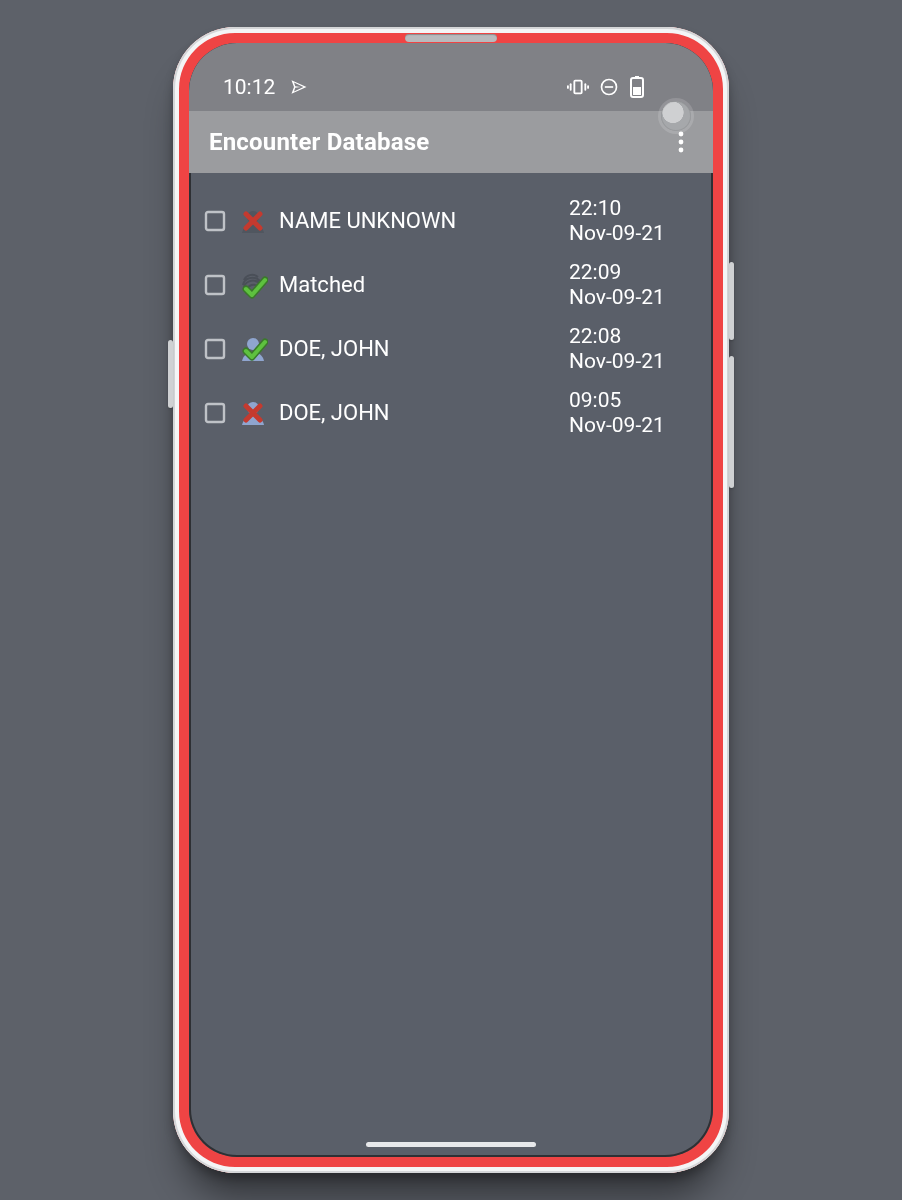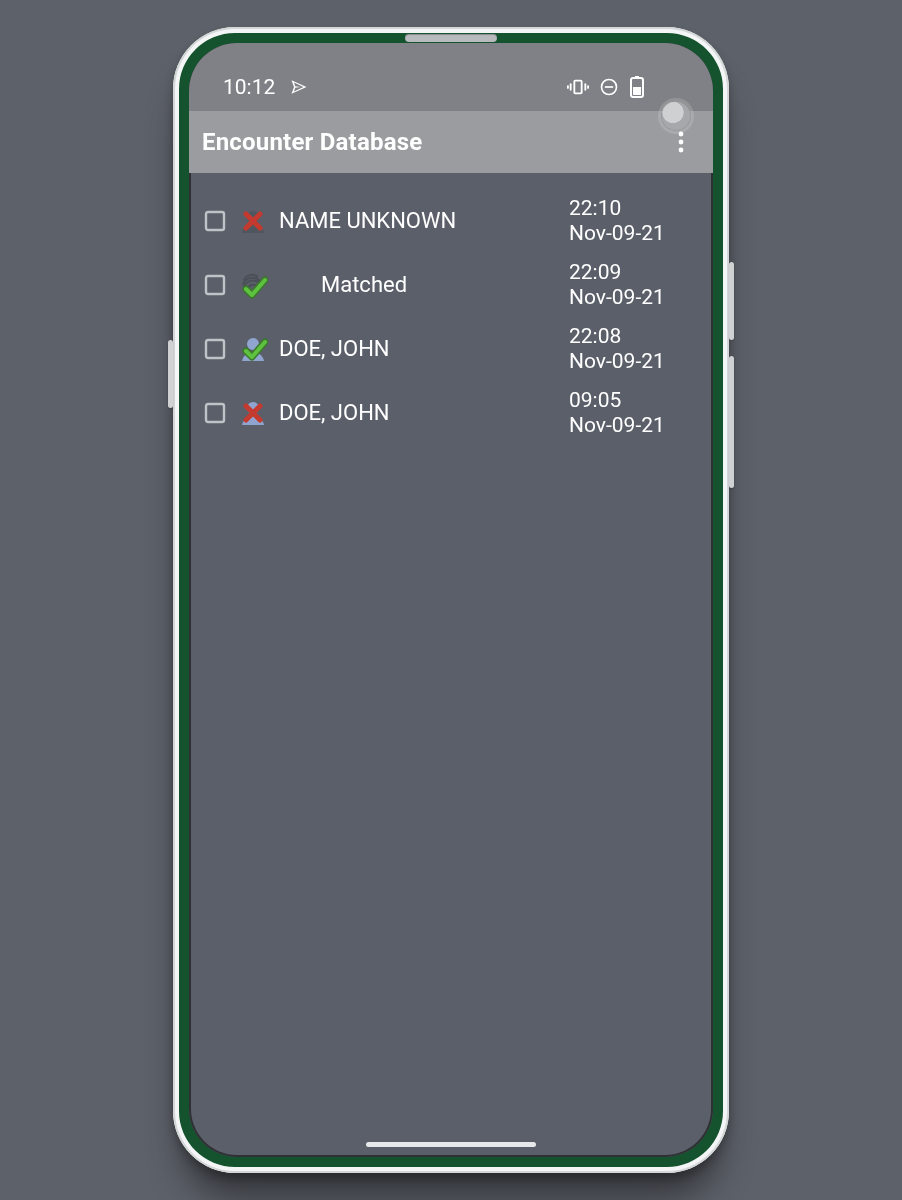--- a/index.html
+++ b/index.html
@@ -11,21 +11,21 @@
     align-items: center;
     justify-content: center;
   }
 
   
   .phone {
     position: relative;
     width: 556px;
     height: 1146px;
     border-radius: 62px;
-    background: #14532d;
+    background: #ef4444;
     padding: 16px;
     box-shadow:
       0 34px 36px -10px rgba(0,0,0,.45),
       0 6px 10px rgba(0,0,0,.25),
       inset 0 0 0 2px #d4d6d8,
       inset 0 0 0 6px #f4f5f6;
   }
   .phone::before { 
     content:"";
     position:absolute;
@@ -74,21 +74,21 @@
   .statusbar .left{ display:flex; align-items:center; gap:14px; padding-top:20px;}
   .statusbar .right{ margin-left:auto; display:flex; align-items:center; gap:10px; padding-top:20px; padding-right:46px;}
   .icon { display:inline-flex; }
 
   
   .appbar{
     height:62px;
     background:#9b9c9f;
     display:flex;
     align-items:center;
-    padding:0 10px 0 13px;
+    padding:0 10px 0 20px;
     color:#fff;
   }
   .appbar-title{
     font-size:24px;
     font-weight:700;
     letter-spacing:.2px;
   }
   .appbar .more{
     margin-left:auto;
     width:44px; height:44px;
@@ -117,21 +117,21 @@
   .status-icon{
     width:32px; height:32px; flex:0 0 32px;
     display:flex; align-items:center; justify-content:center;
   }
   .name{
     flex:1 1 auto;
     font-size:22px;
     line-height:1.18;
     padding-left:2px;
   }
-  .name .sub{ display:block;margin-left:42px; }
+  .name .sub{ display:block; }
   .ts{
     text-align:left;
     font-size:21px;
     line-height:1.18;
     min-width:128px;
   }
   .ts .t{ display:block;}
   .ts .d{ display:block;}
 
   

